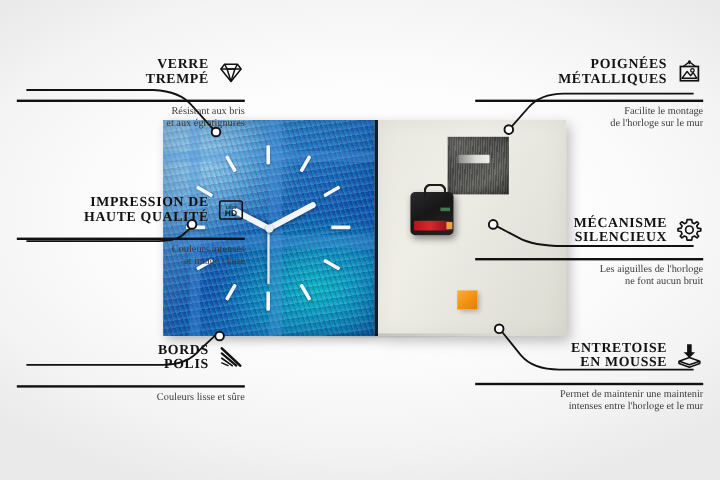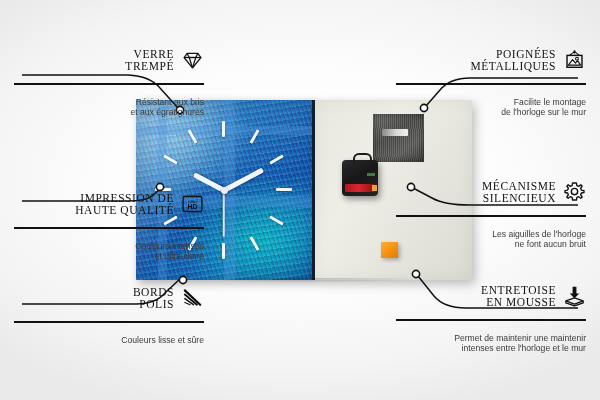--- a/index.html
+++ b/index.html
@@ -81,34 +81,34 @@
   #product-shadow{position:absolute;left:8px;top:178px;width:330px;height:12px;
     background:radial-gradient(ellipse 50% 50% at 50% 0%, rgba(0,0,0,.20) 0%, rgba(0,0,0,0) 72%);}
 
   
   .callout{position:absolute;width:190px;}
   .callout.left{text-align:right;}
   .callout.right{text-align:left;}
   .chead{display:flex;align-items:center;gap:7px;padding-bottom:3px;}
   .callout.left .chead{justify-content:flex-end;}
   .ctitle{
-    font-family:"Liberation Serif",serif;font-weight:400;
+    font-family:"Liberation Serif",serif;font-weight:700;
     font-size:11.5px;letter-spacing:.55px;color:#121212;
     line-height:12.5px;text-transform:uppercase;
   }
   .crule{height:1.6px;background:#111;width:100%;}
   .cdesc{
-    font-family:Liberation Sans, sans-serif;font-size:8.6px;color:#3a3a3a;
-    line-height:10.4px;padding-top:12px;
+    font-family:Liberation Serif, serif;font-size:8.6px;color:#3a3a3a;
+    line-height:10.4px;padding-top:2px;
   }
   .icon{width:23px;height:40px;flex:0 0 23px;display:block;}
   .icon svg{width:100%;height:100%;display:block;}
 
   #c-verre{left:14px;top:40px;}
-  #c-impression{left:14px;top:184px;}
+  #c-impression{left:14px;top:155px;}
   #c-bords{left:14px;top:278px;}
   #c-poignees{left:396px;top:40px;}
   #c-mecanisme{left:396px;top:172px;}
   #c-entretoise{left:396px;top:276px;}
 
   #wires{position:absolute;left:0;top:0;width:600px;height:400px;pointer-events:none;}
 </style>
 </head>
 <body>
 
@@ -211,21 +211,21 @@
         <svg viewBox="0 0 24 24">
           <rect x="2.2" y="4.2" width="19.6" height="15.6" rx="1.6" fill="none" stroke="#111" stroke-width="1.4"></rect>
           <text x="12" y="11.2" font-family="Liberation Sans, sans-serif" font-size="4.6" text-anchor="middle" fill="#111">ultra</text>
           <text x="12" y="17.6" font-family="Liberation Sans, sans-serif" font-size="7.4" font-weight="bold" text-anchor="middle" fill="#111">HD</text>
         </svg>
       </span>
     </div>
     <div class="crule"></div>
     <div class="cdesc">
       <div>Couleurs intenses</div>
-      <div>et ultra claire</div>
+      <div>et image claire</div>
     </div>
   </div>
 
   <div class="callout left" id="c-bords">
     <div class="chead">
       <div class="ctitle">
         <div>BORDS</div>
         <div>POLIS</div>
       </div>
       <span class="icon">

